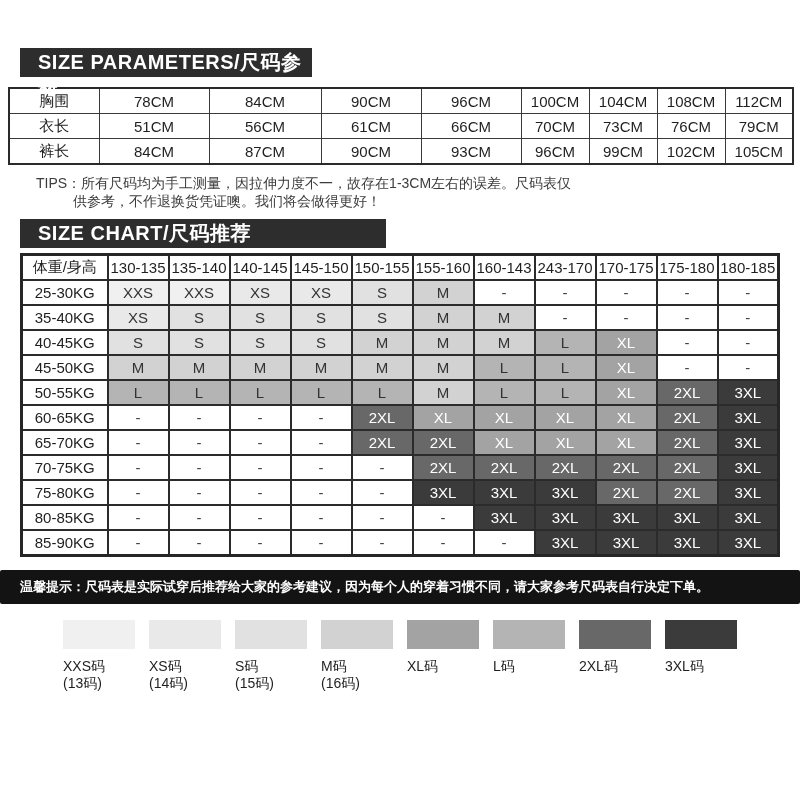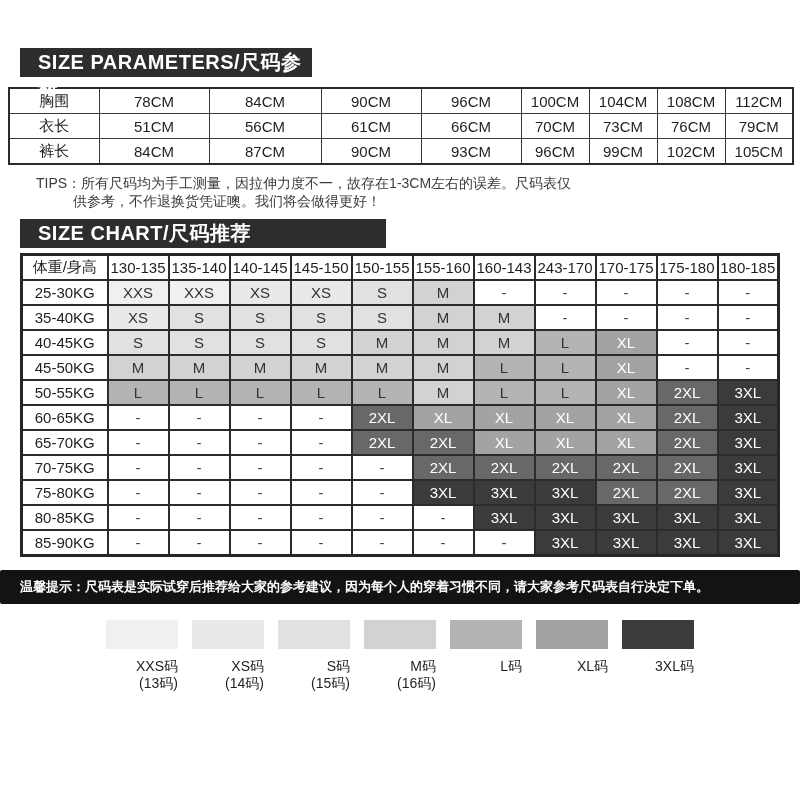--- a/index.html
+++ b/index.html
@@ -26,21 +26,21 @@
   #size-chart-table th,#size-chart-table td{
     border:2px solid #2b2b2b;text-align:center;vertical-align:middle;
     font-size:15px;font-weight:normal;height:23px;padding:0;white-space:nowrap;color:#1f1f1f;
   }
   .notice{
     background:#131313;color:#ffffff;font-size:13px;font-weight:bold;
     height:34px;line-height:34px;padding-left:20px;margin-top:13px;
     border-radius:2px;white-space:nowrap;
   }
   .legend{display:flex;justify-content:center;gap:14px;margin-top:16px;}
-  .legend-item{width:72px;text-align:right;}
+  .legend-item{width:72px;text-align:left;}
   .legend-swatch{width:72px;height:29px;}
   .legend-label{font-size:14px;color:#1f1f1f;margin-top:9px;line-height:17px;}
 </style>
 </head>
 <body>
 
 <div id="title1" class="title-bar">SIZE PARAMETERS/尺码参数</div>
 
 <table id="size-param-table">
   <colgroup>
@@ -300,29 +300,35 @@
       </div>
     </div>
     <div class="legend-item">
       <div class="legend-swatch" style="background-color: rgb(210, 210, 210);"></div>
       <div class="legend-label">
         <div>M码</div>
         <div>(16码)</div>
       </div>
     </div>
     <div class="legend-item">
+      <div class="legend-swatch" style="background-color: rgb(163, 163, 163);"></div>
+      <div class="legend-label">
+        <div>XL码</div>
+      </div>
+    </div>
+    <div class="legend-item">
       <div class="legend-swatch" style="background-color: rgb(180, 180, 180);"></div>
       <div class="legend-label">
         <div>L码</div>
       </div>
     </div>
     <div class="legend-item">
-      <div class="legend-swatch" style="background-color: rgb(163, 163, 163);"></div>
-      <div class="legend-label">
-        <div>XL码</div>
+      <div class="legend-swatch" style="background-color: rgb(104, 104, 104);"></div>
+      <div class="legend-label">
+        <div>2XL码</div>
       </div>
     </div>
     <div class="legend-item">
       <div class="legend-swatch" style="background-color: rgb(59, 59, 59);"></div>
       <div class="legend-label">
         <div>3XL码</div>
       </div>
     </div>
   </div>
 

